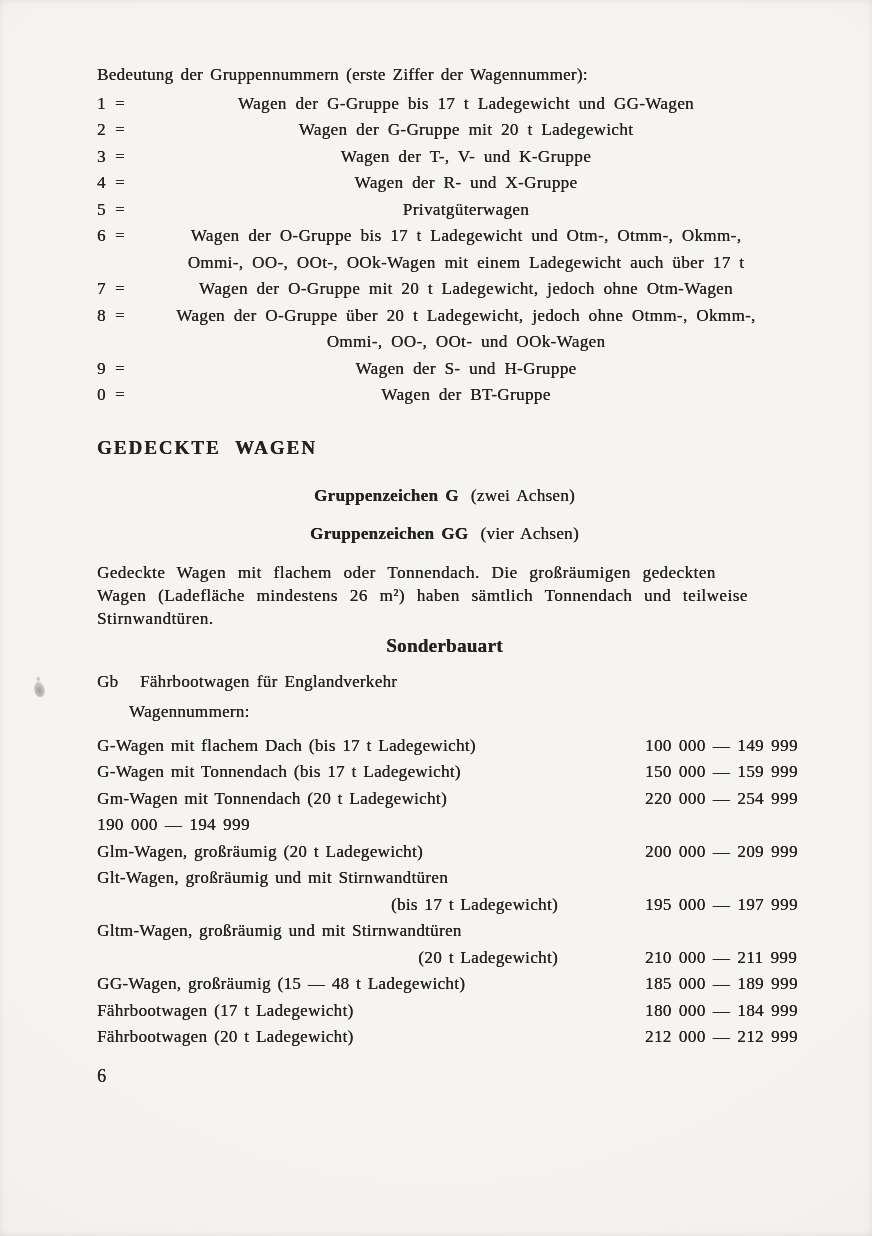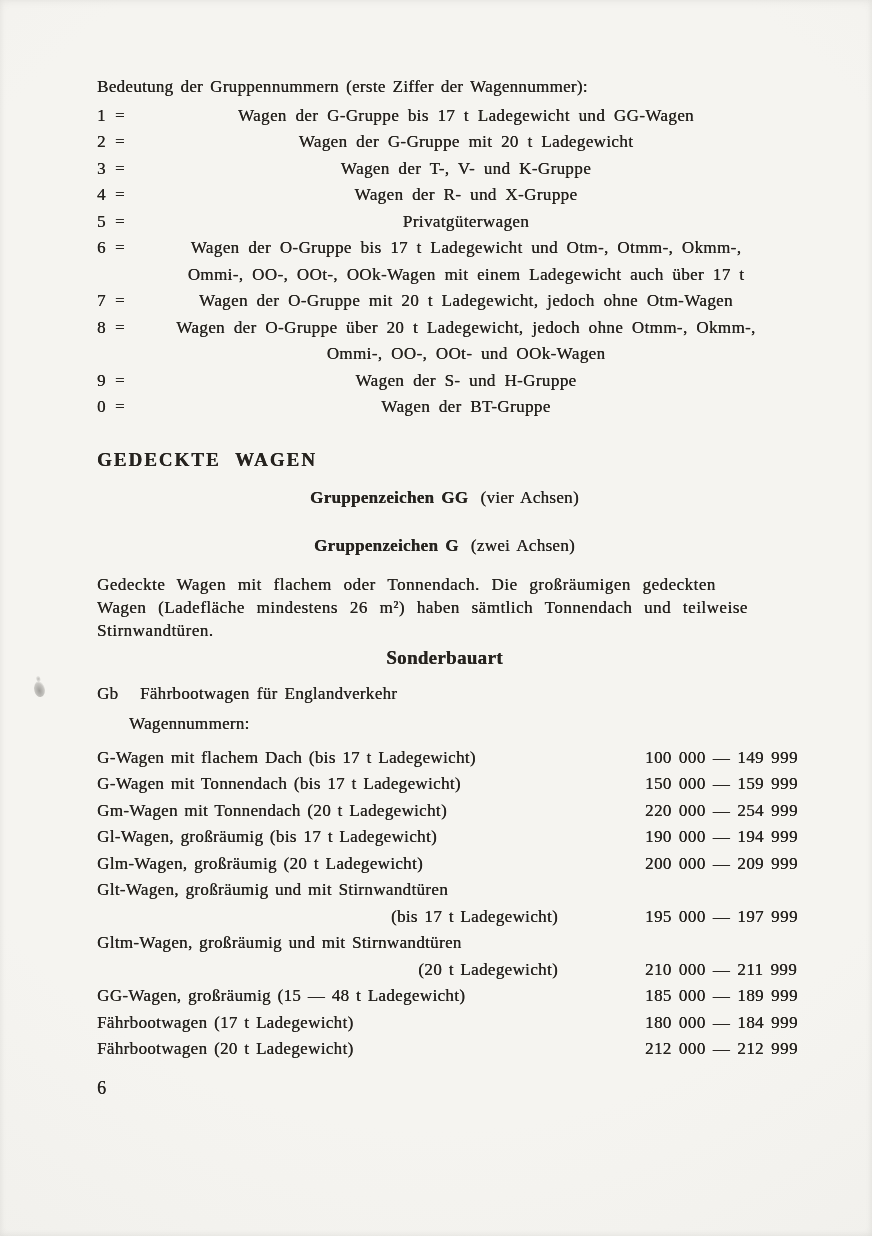--- a/index.html
+++ b/index.html
@@ -15,21 +15,21 @@
       radial-gradient(ellipse 120% 90% at 50% 42%, #f5f4f0 55%, #f0efeb 85%, #ecebe7 100%);
     box-shadow: inset 0 2px 8px rgba(0,0,0,0.05), inset 0 -2px 6px rgba(0,0,0,0.04);
     overflow: hidden;
     font-family: "Liberation Serif", "DejaVu Serif", serif;
     color: #26231f;
   }
   .page * { margin: 0; }
   .content {
     position: absolute;
     left: 97px;
-    top: 12px;
+    top: 0;
     width: 695px;
     font-size: 17px;
     letter-spacing: 0.3px;
     word-spacing: 2.5px;
     text-shadow: 0.25px 0 0 currentColor;
   }
   
   .smudge {
     position: absolute;
     left: 34px;
@@ -217,30 +217,30 @@
         <div class="gn-item">
           <span class="gn-digit">0</span>
           <span class="gn-eq">=</span>
           <span class="gn-text">Wagen der BT-Gruppe</span>
         </div>
       </div>
 
 
     <h2 class="sec-sub">GEDECKTE WAGEN</h2>
 
+    <p class="gz-line g">
+      <span class="gz-bold">Gruppenzeichen G</span>
+      <span class="gz-rest">(zwei Achsen)</span>
+    </p>
+
     <p class="gz-line gg">
       <span class="gz-bold">Gruppenzeichen GG</span>
       <span class="gz-rest">(vier Achsen)</span>
     </p>
 
-    <p class="gz-line g">
-      <span class="gz-bold">Gruppenzeichen G</span>
-      <span class="gz-rest">(zwei Achsen)</span>
-    </p>
-
     <p class="desc">Gedeckte Wagen mit flachem oder Tonnendach. Die großräumigen gedeckten
 Wagen (Ladefläche mindestens 26 m²) haben sämtlich Tonnendach und teilweise
 Stirnwandtüren.</p>
 
     <h3 class="sonder">Sonderbauart</h3>
 
     <div class="gb-line">
       <span class="gb-code">Gb</span>
       <span class="gb-text">Fährbootwagen für Englandverkehr</span>
     </div>
@@ -268,21 +268,20 @@
         <div class="wagon-row">
           <div class="row-line l1">
             <span class="row-label">Gm-Wagen mit Tonnendach (20 t Ladegewicht)</span>
             <span class="row-range">220 000 — 254 999</span>
           </div>
 
         </div>
 
         <div class="wagon-row">
           <div class="row-line l1">
-            <span class="row-label">Gl-Wagen, großräumig (bis 17 t Ladegewicht)</span>
             <span class="row-range">190 000 — 194 999</span>
           </div>
 
         </div>
 
         <div class="wagon-row">
           <div class="row-line l1">
             <span class="row-label">Glm-Wagen, großräumig (20 t Ladegewicht)</span>
             <span class="row-range">200 000 — 209 999</span>
           </div>

